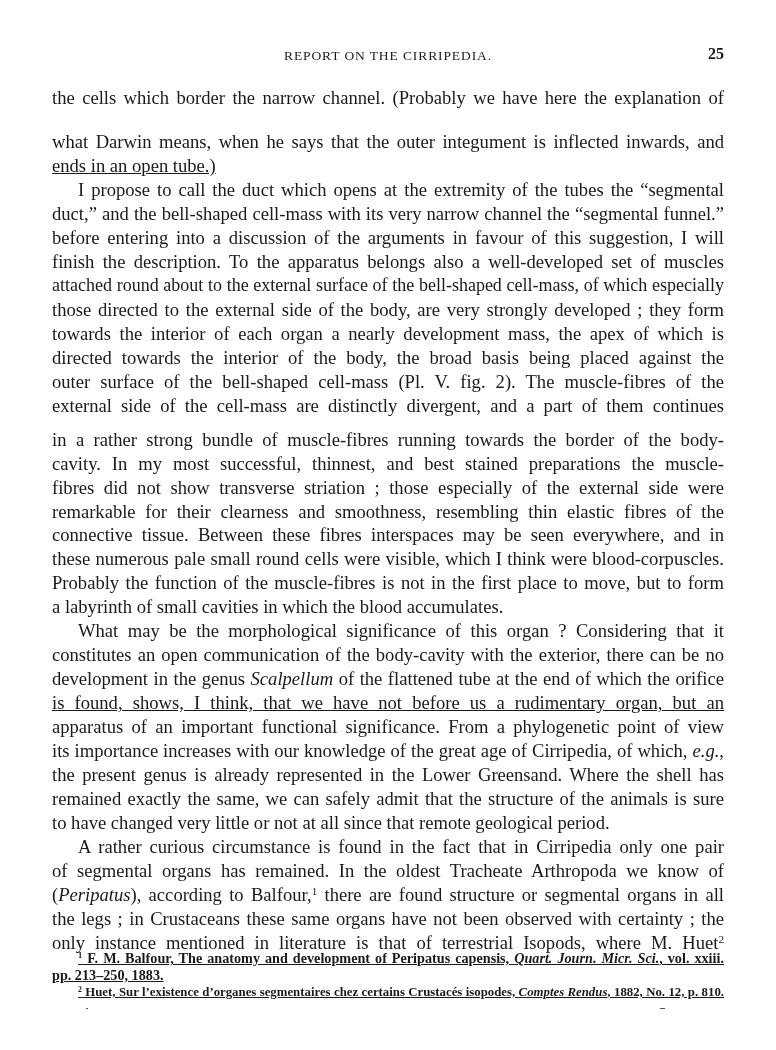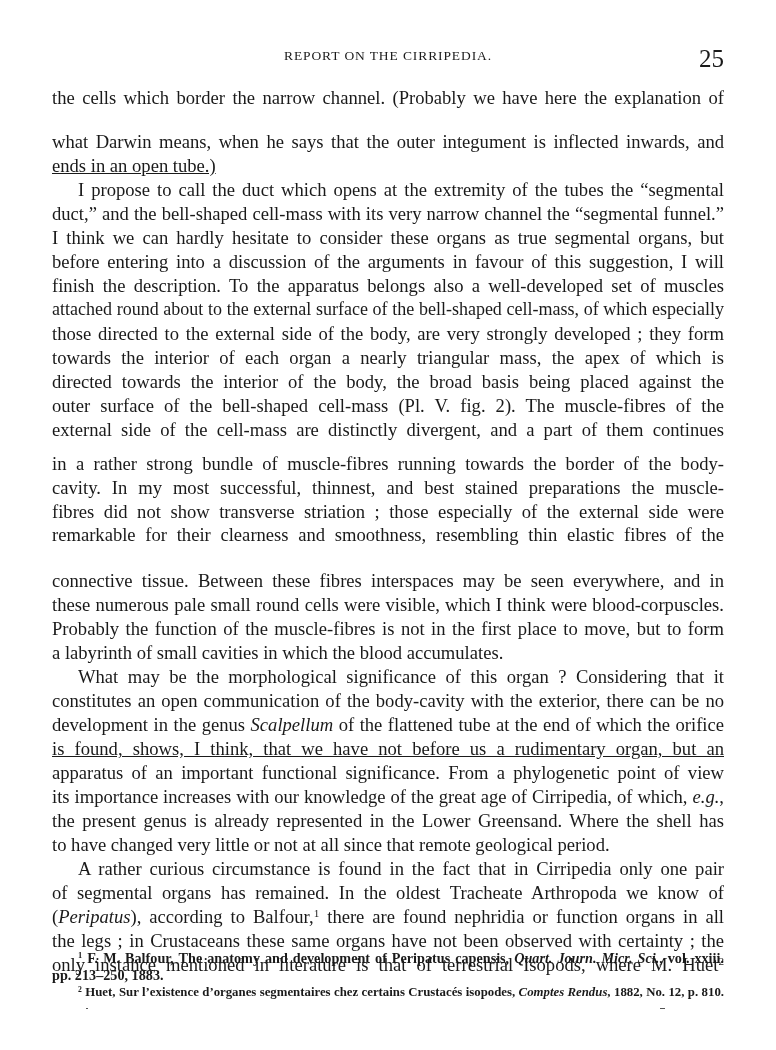--- a/index.html
+++ b/index.html
@@ -33,22 +33,22 @@
       left: 0; right: 0;
       text-align: center;
       font-size: 13.5px;
       letter-spacing: 0.9px;
       top: 2px;
     }
     .page-number {
       position: absolute;
       right: 0;
       top: -1px;
-      font-size: 25px;
-      font-weight: normal;
+      font-size: 16px;
+      font-weight: bold;
     }
     .body-text {
       position: absolute;
       left: 52px;
       top: 86px;
       width: 672px;
       font-family: "Liberation Serif", serif;
       font-size: 18.6px;
     }
     .line {
@@ -63,20 +63,21 @@
     .line.indent { padding-left: 26px; }
     .line.last { text-align-last: left; }
     .footnotes {
       position: absolute;
       left: 52px;
       top: 950px;
       width: 672px;
       font-family: "Liberation Serif", serif;
       font-size: 14.2px;
       font-weight: bold;
+      text-decoration: underline;
     }
     .fn-line {
       display: block;
       height: 17px;
       line-height: 17px;
       white-space: nowrap;
       text-align: justify;
       text-align-last: justify;
     }
     .fn-line.indent { padding-left: 26px; }
@@ -102,48 +103,48 @@
     <div class="running-title">REPORT ON THE CIRRIPEDIA.</div>
     <div class="page-number">25</div>
   </div>
 
   <div class="body-text" id="body-text">
       <div class="line" style="white-space: nowrap;">the cells which border the narrow channel.  (Probably we have here the explanation of</div>
       <div class="line" style="white-space: nowrap; margin-top: 20px;">what Darwin means, when he says that the outer integument is inflected inwards, and</div>
       <div class="line last" style="white-space: nowrap; text-decoration: underline;">ends in an open tube.)</div>
       <div class="line indent" style="white-space: nowrap;">I propose to call the duct which opens at the extremity of the tubes the “segmental</div>
       <div class="line" style="white-space: nowrap;">duct,” and the bell-shaped cell-mass with its very narrow channel the “segmental funnel.”</div>
-      <div class="line" style="white-space: nowrap;">I think we can hardly hesitate to consider these organs as true segmental organs, but</div>
       <div class="line" style="white-space: nowrap;">before entering into a discussion of the arguments in favour of this suggestion, I will</div>
       <div class="line" style="white-space: nowrap;">finish the description.  To the apparatus belongs also a well-developed set of muscles</div>
       <div class="line" style="white-space: nowrap; font-size: 18px;">attached round about to the external surface of the bell-shaped cell-mass, of which especially</div>
       <div class="line" style="white-space: nowrap;">those directed to the external side of the body, are very strongly developed ; they form</div>
-      <div class="line" style="white-space: nowrap;">towards the interior of each organ a nearly triangular mass, the apex of which is</div>
+      <div class="line" style="white-space: nowrap;">towards the interior of each organ a nearly development mass, the apex of which is</div>
       <div class="line" style="white-space: nowrap;">directed towards the interior of the body, the broad basis being placed against the</div>
       <div class="line" style="white-space: nowrap;">outer surface of the bell-shaped cell-mass (Pl. V. fig. 2).  The muscle-fibres of the</div>
       <div class="line" style="white-space: nowrap;">external side of the cell-mass are distinctly divergent, and a part of them continues</div>
       <div class="line" style="white-space: nowrap; margin-top: 10px;">in a rather strong bundle of muscle-fibres running towards the border of the body-</div>
       <div class="line" style="white-space: nowrap;">cavity.  In my most successful, thinnest, and best stained preparations the muscle-</div>
       <div class="line" style="white-space: nowrap;">fibres did not show transverse striation ; those especially of the external side were</div>
       <div class="line" style="white-space: nowrap;">remarkable for their clearness and smoothness, resembling thin elastic fibres of the</div>
-      <div class="line" style="white-space: nowrap; margin-top: 22px;">connective tissue.  Between these fibres interspaces may be seen everywhere, and in</div>
+      <div class="line" style="white-space: nowrap;">connective tissue.  Between these fibres interspaces may be seen everywhere, and in</div>
       <div class="line" style="white-space: nowrap;">these numerous pale small round cells were visible, which I think were blood-corpuscles.</div>
       <div class="line" style="white-space: nowrap;">Probably the function of the muscle-fibres is not in the first place to move, but to form</div>
       <div class="line last" style="white-space: nowrap;">a labyrinth of small cavities in which the blood accumulates.</div>
       <div class="line indent" style="white-space: nowrap;">What may be the morphological significance of this organ ?  Considering that it</div>
       <div class="line" style="white-space: nowrap;">constitutes an open communication of the body-cavity with the exterior, there can be no</div>
       <div class="line" style="white-space: nowrap; word-spacing: 0.00104167px;"><span>development in the genus </span><i>Scalpellum</i><span> of the flattened tube at the end of which the orifice</span></div>
       <div class="line" style="white-space: nowrap; text-decoration: underline;">is found, shows, I think, that we have not before us a rudimentary organ, but an</div>
       <div class="line" style="white-space: nowrap;">apparatus of an important functional significance.  From a phylogenetic point of view</div>
       <div class="line" style="white-space: nowrap;"><span>its importance increases with our knowledge of the great age of Cirripedia, of which, </span><i>e.g.</i><span>,</span></div>
       <div class="line" style="white-space: nowrap;">the present genus is already represented in the Lower Greensand.  Where the shell has</div>
+      <div class="line" style="white-space: nowrap;">remained exactly the same, we can safely admit that the structure of the animals is sure</div>
       <div class="line last" style="white-space: nowrap;">to have changed very little or not at all since that remote geological period.</div>
       <div class="line indent" style="white-space: nowrap;">A rather curious circumstance is found in the fact that in Cirripedia only one pair</div>
       <div class="line" style="white-space: nowrap;">of segmental organs has remained.  In the oldest Tracheate Arthropoda we know of</div>
-      <div class="line" style="white-space: nowrap;"><span>(</span><i>Peripatus</i><span>), according to Balfour,</span><sup>1</sup><span> there are found nephridia or function organs in all</span></div>
+      <div class="line" style="white-space: nowrap;"><span>(</span><i>Peripatus</i><span>), according to Balfour,</span><sup>1</sup><span> there are found structure or segmental organs in all</span></div>
       <div class="line" style="white-space: nowrap;">the legs ; in Crustaceans these same organs have not been observed with certainty ; the</div>
       <div class="line" style="white-space: nowrap;"><span>only instance mentioned in literature is that of terrestrial Isopods, where M. Huet</span><sup>2</sup></div>
     </div>
 
   <div class="footnotes">
     <div class="fn-line indent" style="white-space: nowrap;"><sup>1</sup><span> F. M. Balfour, The anatomy and development of Peripatus capensis, </span><i>Quart. Journ. Micr. Sci.</i><span>, vol. xxiii.</span></div>
     <div class="fn-line last" style="white-space: nowrap;">pp. 213–250, 1883.</div>
     <div class="fn-line indent" style="white-space: nowrap; font-size: 12.8px;"><sup>2</sup><span> Huet, Sur l’existence d’organes segmentaires chez certains Crustacés isopodes, </span><i>Comptes Rendus</i><span>, 1882, No. 12, p. 810.</span></div>
   </div>
 

